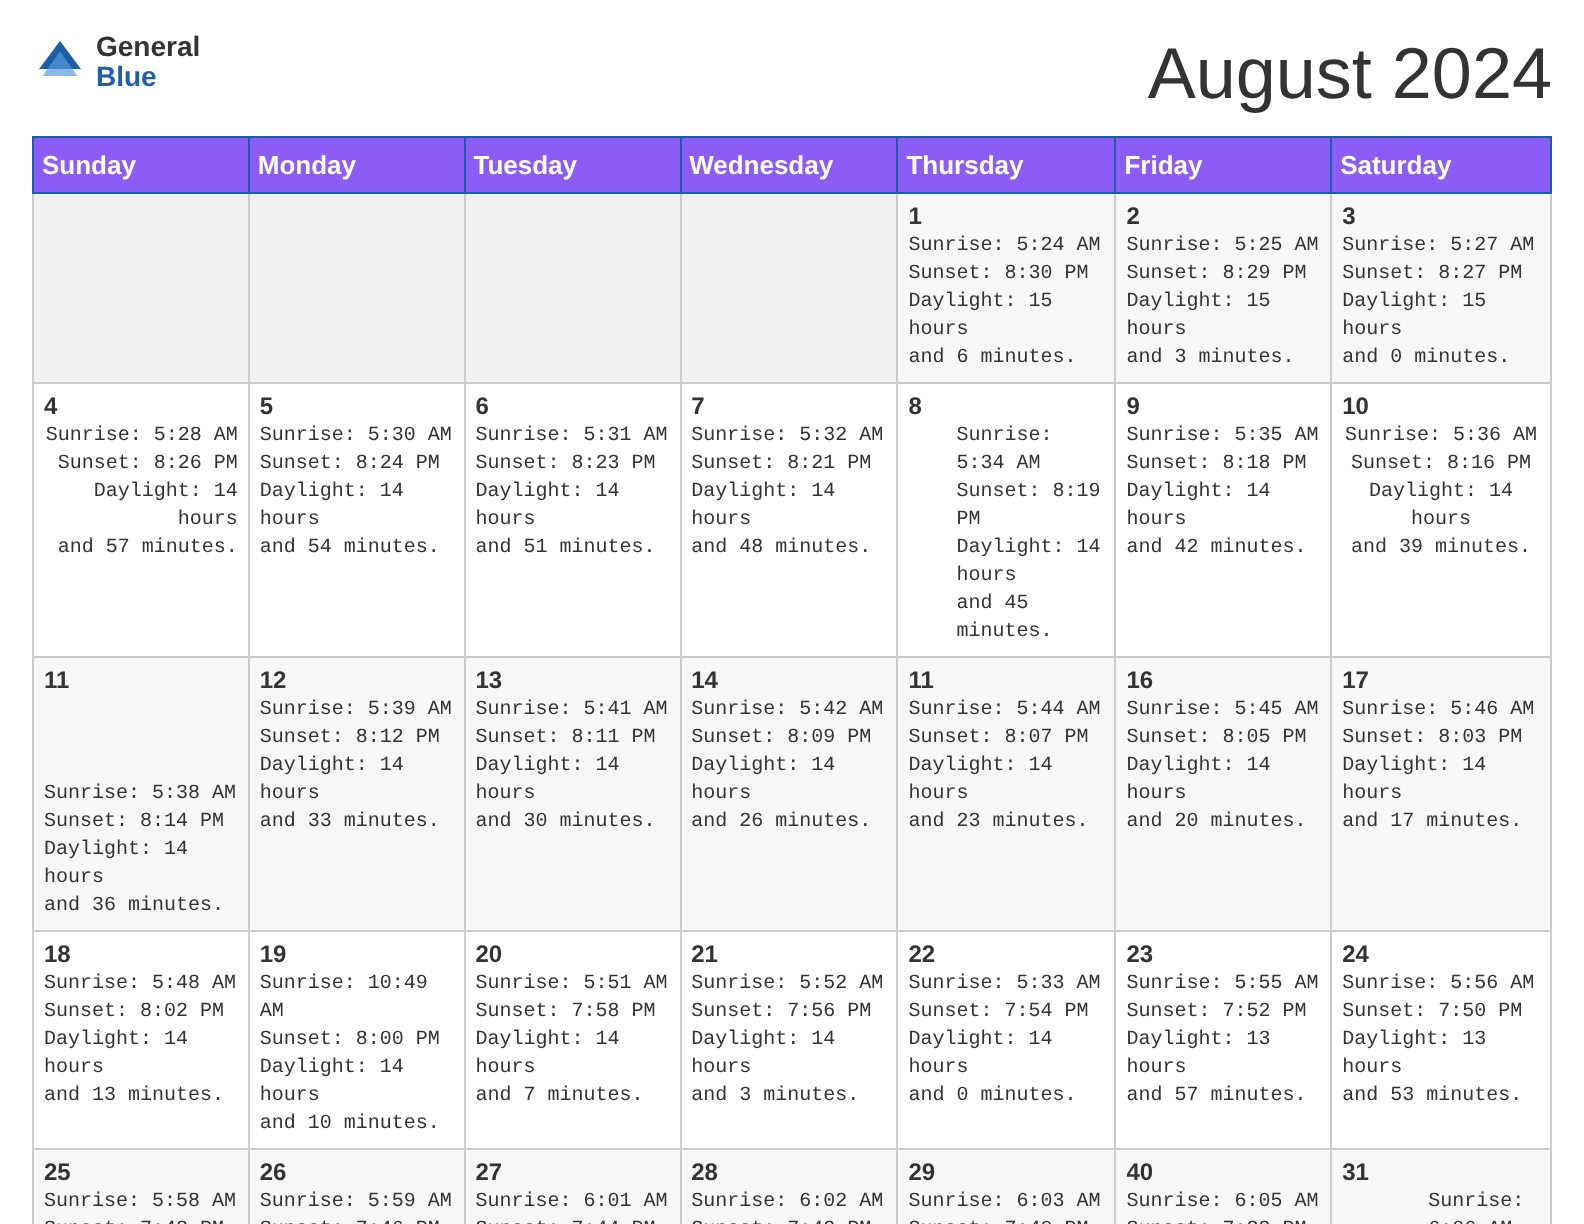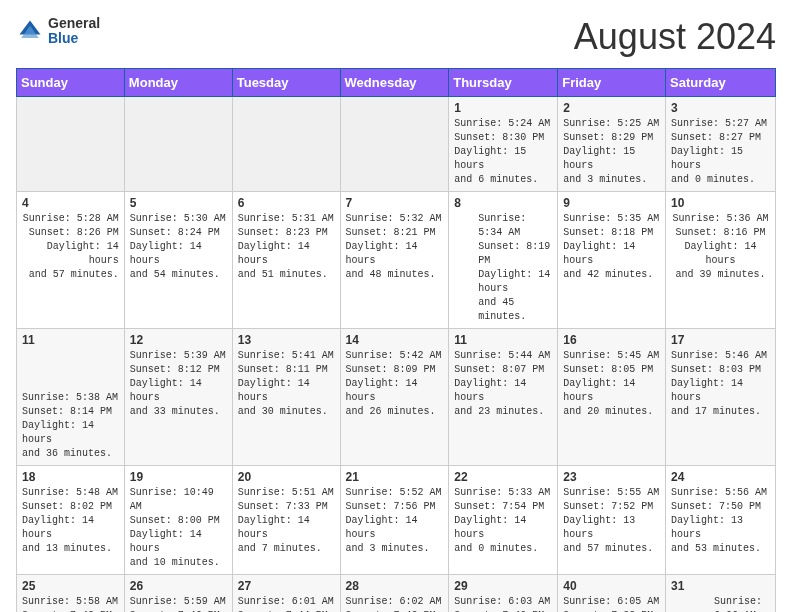--- a/index.html
+++ b/index.html
@@ -268,21 +268,21 @@
         <td>
           <span class="day-number">19</span>
           <div class="day-info" style="white-space: pre-line;">Sunrise: 10:49 AM
 Sunset: 8:00 PM
 Daylight: 14 hours
 and 10 minutes.</div>
         </td>
         <td>
           <span class="day-number">20</span>
           <div class="day-info" style="white-space: pre-line;">Sunrise: 5:51 AM
-Sunset: 7:33 PM
+Sunset: 7:58 PM
 Daylight: 14 hours
 and 7 minutes.</div>
         </td>
         <td>
           <span class="day-number">21</span>
           <div class="day-info" style="white-space: pre-line;">Sunrise: 5:52 AM
 Sunset: 7:56 PM
 Daylight: 14 hours
 and 3 minutes.</div>
         </td>

